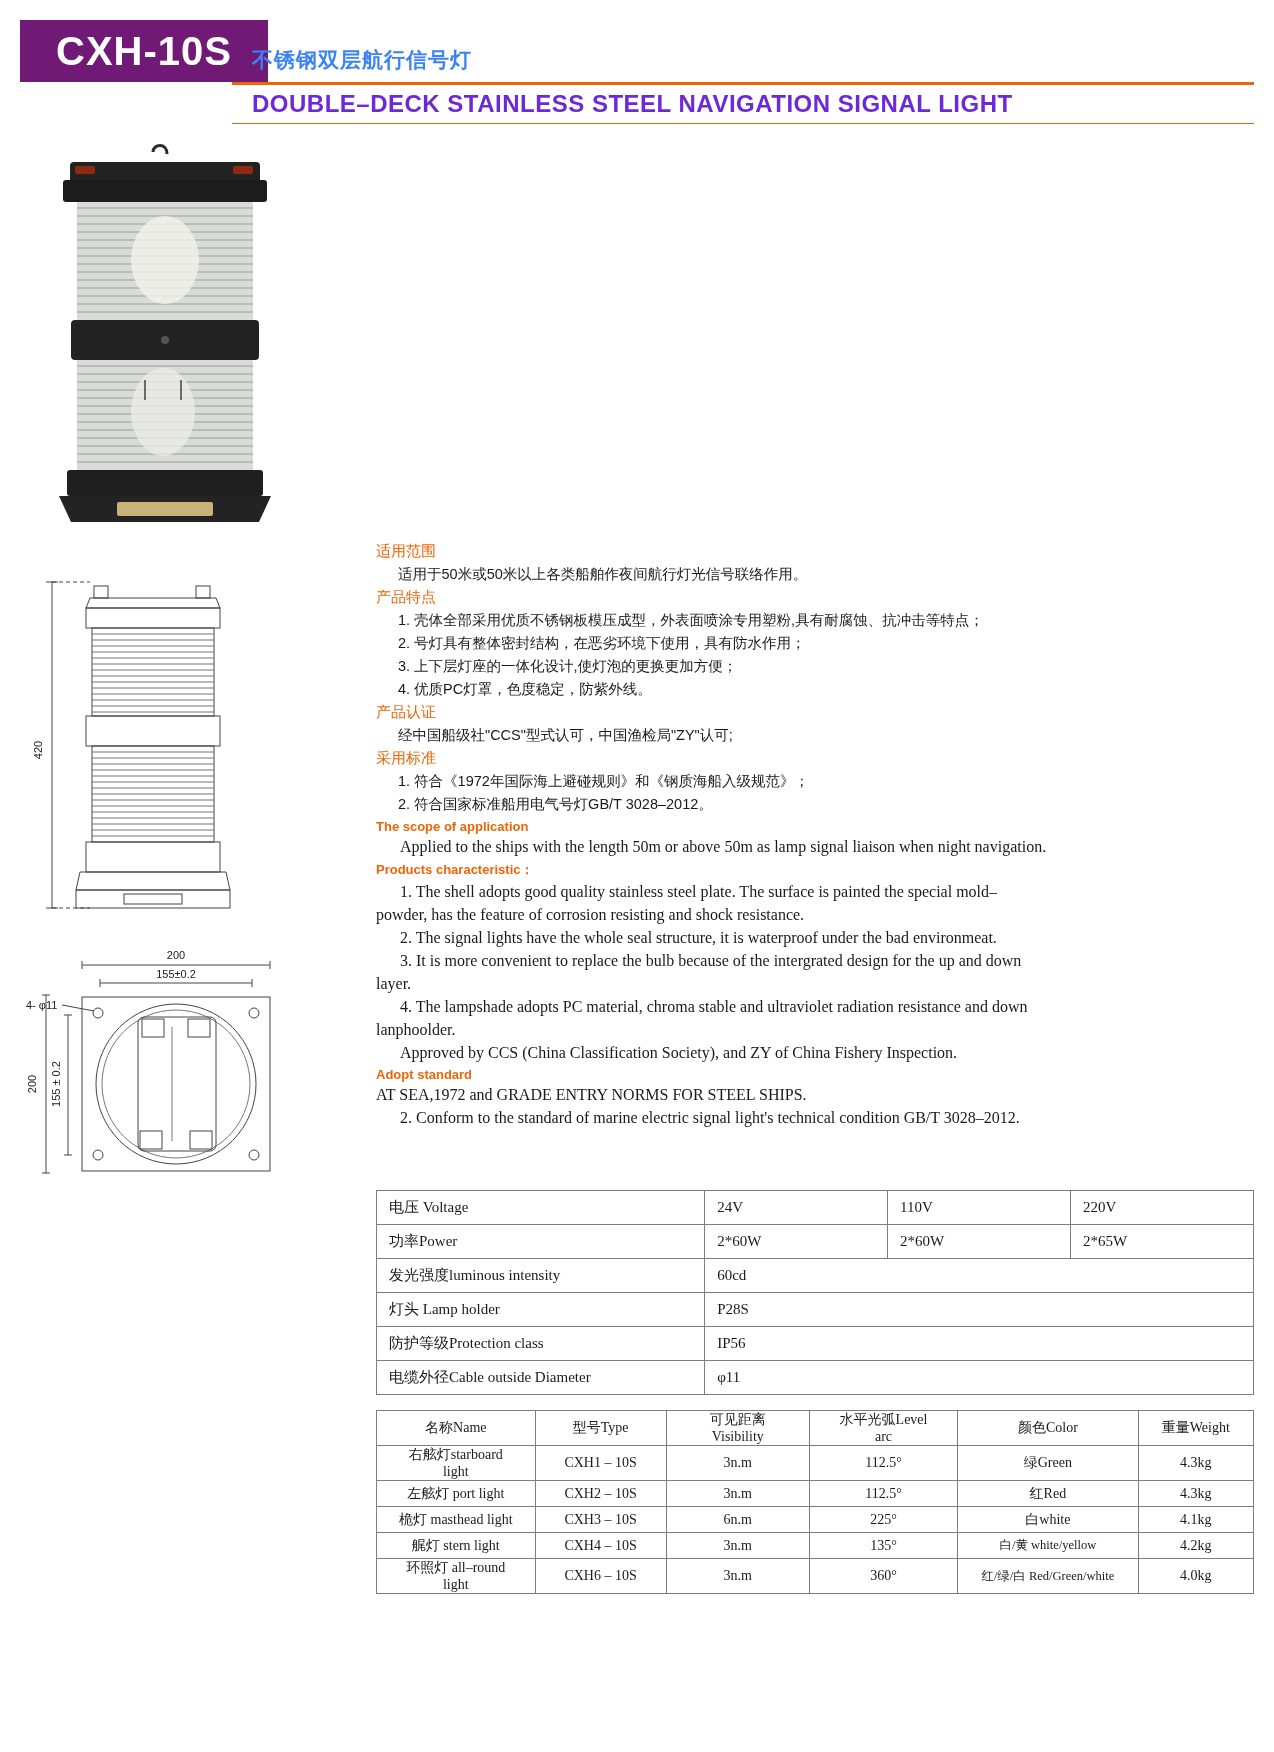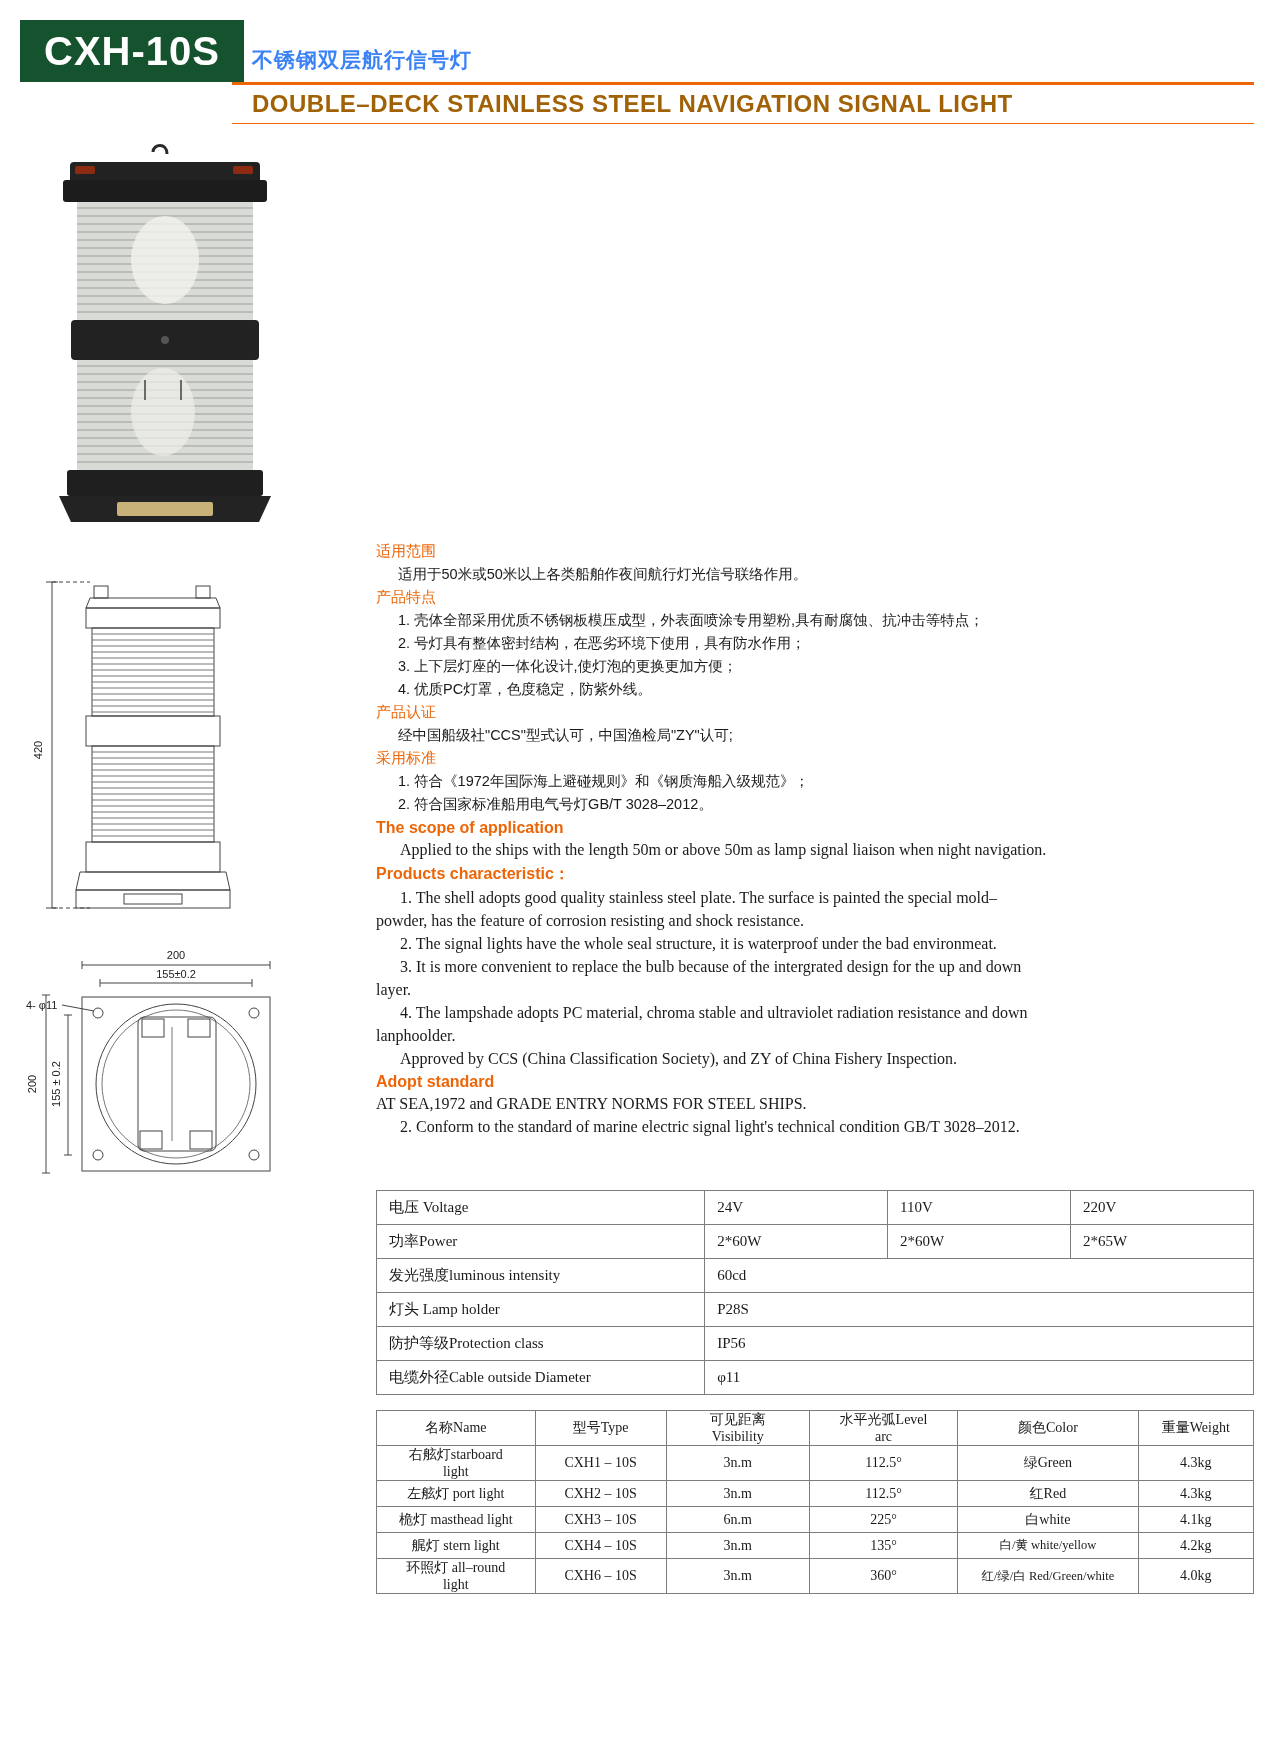--- a/index.html
+++ b/index.html
@@ -7,35 +7,35 @@
     width:1274px;height:1752px;
     background:#ffffff;
     font-family:"Liberation Serif", serif;
     color:#1a1a1a;
     position:relative;
     overflow:hidden;
   }
   
   .header{position:absolute;left:0;top:20px;width:1274px;height:80px;}
   .header-tag{
-    position:absolute;left:20px;top:0;width:224px;height:62px;
-    background:#14532d;color:#fff;
+    position:absolute;left:20px;top:0;width:248px;height:62px;
+    background:#701a75;color:#fff;
     font-family:"Liberation Sans", sans-serif;
     font-weight:bold;font-size:40px;letter-spacing:1px;
     display:flex;align-items:center;justify-content:center;
   }
   .header-cn{
     position:absolute;left:252px;top:26px;
     font-family:"Liberation Sans", sans-serif;
     font-weight:bold;font-size:21px;color:#3b82f6;letter-spacing:1px;
   }
   .header-en{
     position:absolute;left:252px;top:70px;
     font-family:"Liberation Sans", sans-serif;
-    font-weight:bold;font-size:24px;color:#a16207;letter-spacing:0.5px;
+    font-weight:bold;font-size:24px;color:#6d28d9;letter-spacing:0.5px;
   }
   .header-rule{
     position:absolute;left:232px;top:62px;width:1022px;height:3px;background:#ec6608;
   }
   .header-rule2{
     position:absolute;left:232px;top:103px;width:1022px;height:1px;background:#ec6608;
   }
 
   
   .photo{position:absolute;left:45px;top:140px;width:300px;height:400px;}
@@ -48,21 +48,21 @@
   }
 
   
   .content{position:absolute;left:376px;top:540px;width:880px;}
   .sec-title-cn{
     font-family:"Liberation Sans", sans-serif;
     font-weight:normal;font-size:15px;color:#ec6608;margin:2px 0 2px 0;
   }
   .sec-title-en{
     font-family:"Liberation Sans", sans-serif;
-    font-weight:bold;font-size:16px;color:#ec6608;margin:3px 0 1px 0;
+    font-weight:bold;font-size:13px;color:#ec6608;margin:3px 0 1px 0;
   }
   .body-cn{font-family:"Liberation Sans", sans-serif;font-size:14.5px;line-height:23px;margin:0 0 0 0;text-indent:22px;}
   .body-en{font-family:"Liberation Serif", serif;font-size:16px;line-height:23px;margin:0;text-indent:24px;}
   .body-en.noind{text-indent:0;}
 
   
   table{border-collapse:collapse;}
   .spec-table{
     position:absolute;left:376px;top:1190px;width:878px;
     font-family:"Liberation Serif", serif;font-size:15px;

